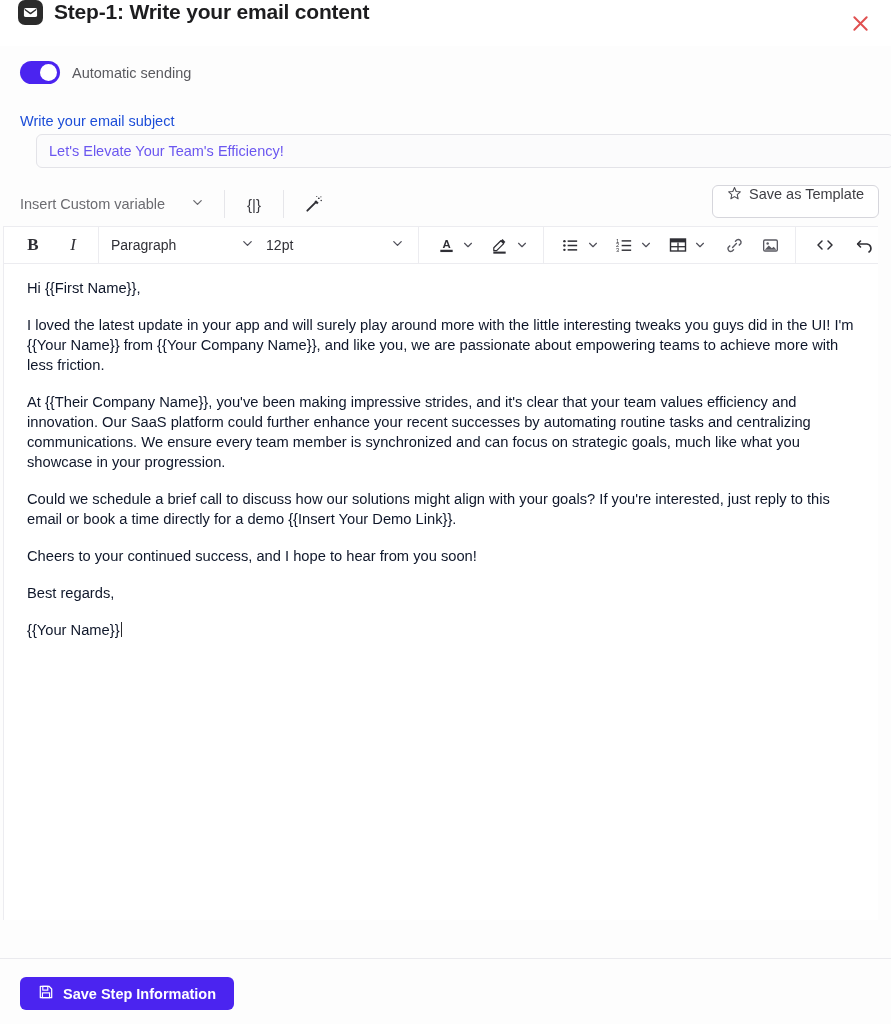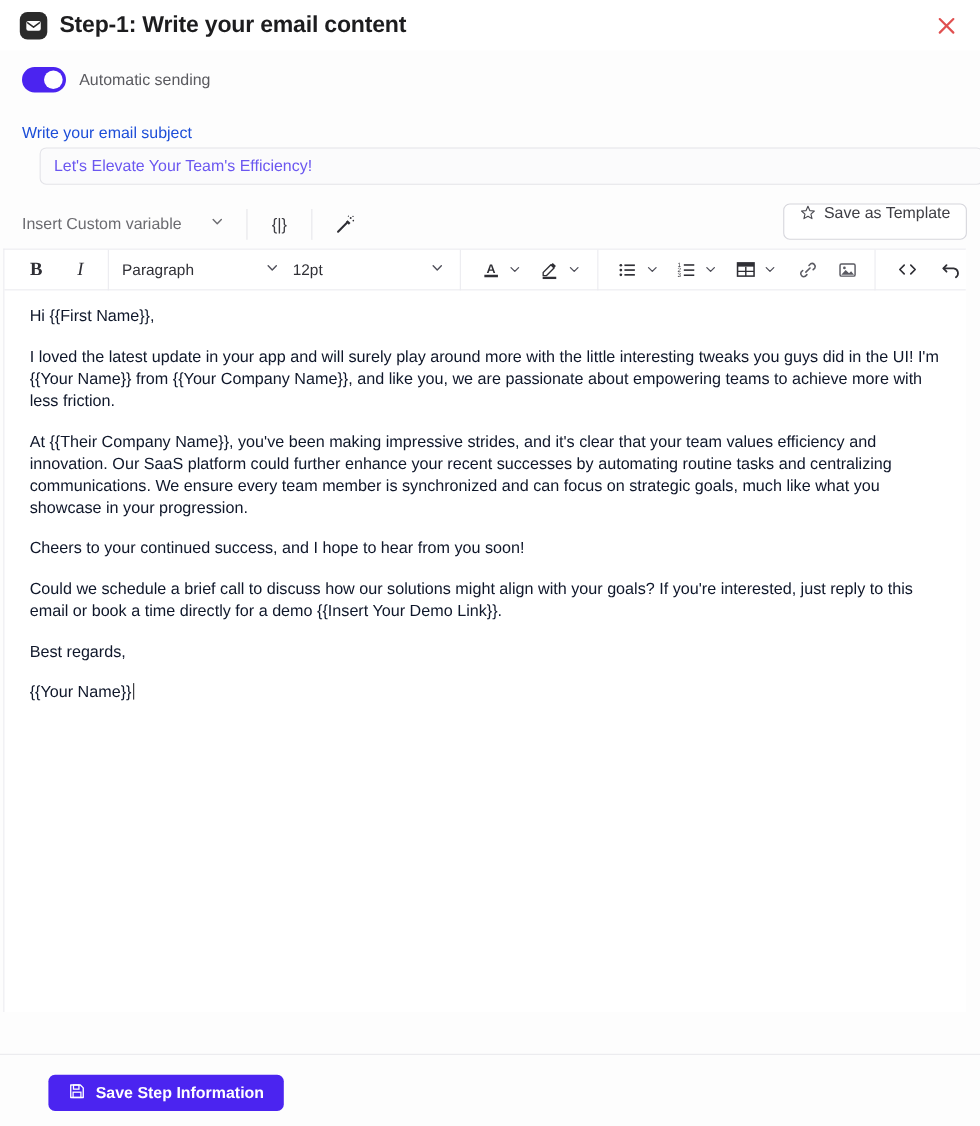--- a/index.html
+++ b/index.html
@@ -14,21 +14,21 @@
     position: relative;
     width: 891px; height: 1024px;
     background: #fdfdfd;
     overflow: hidden;
   }
 
   
   .header {
     position: absolute; left: 0; top: 0;
     width: 891px; height: 46px;
-    display: flex; align-items: center;
+    display: flex; align-items: flex-start;
     padding: 0 14px 0 18px;
     background: #ffffff;
   }
   .mail-badge {
     width: 25px; height: 25px;
     border-radius: 7px;
     background: #2b2b2b;
     display: flex; align-items: center; justify-content: center;
     flex: 0 0 auto;
   }
@@ -211,21 +211,20 @@
     height: 33px;
     display: flex; align-items: center; gap: 9px;
     padding: 0 18px;
     border: none; border-radius: 6px;
     background: #4b24f0;
     color: #ffffff;
     font-family: "Liberation Sans", sans-serif;
     font-size: 14.5px;
     font-weight: bold;
     cursor: pointer;
-    margin-left: 24px;
   }
 </style>
 </head>
 <body>
 
 <div class="page">
 
   <div class="header">
     <span class="mail-badge">
       <svg width="15" height="15" viewBox="0 0 16 16">
@@ -416,22 +415,22 @@
           <path d="M5.5 6 L2.6 9 L5.5 12" stroke="#2f2f35" stroke-width="1.6" fill="none" stroke-linecap="round" stroke-linejoin="round"></path>
           <path d="M2.8 9 L12 9 A4.4 4.4 0 0 1 14 17" stroke="#2f2f35" stroke-width="1.6" fill="none" stroke-linecap="round"></path>
         </svg>
       </div>
     </div>
 
     <div class="editor-body">
       <p>Hi {{First Name}},</p>
       <p>I loved the latest update in your app and will surely play around more with the little interesting tweaks you guys did in the UI! I'm {{Your Name}} from {{Your Company Name}}, and like you, we are passionate about empowering teams to achieve more with less friction.</p>
       <p>At {{Their Company Name}}, you've been making impressive strides, and it's clear that your team values efficiency and innovation. Our SaaS platform could further enhance your recent successes by automating routine tasks and centralizing communications. We ensure every team member is synchronized and can focus on strategic goals, much like what you showcase in your progression.</p>
+      <p>Could we schedule a brief call to discuss how our solutions might align with your goals? If you're interested, just reply to this email or book a time directly for a demo {{Insert Your Demo Link}}.</p>
       <p>Cheers to your continued success, and I hope to hear from you soon!</p>
-      <p>Could we schedule a brief call to discuss how our solutions might align with your goals? If you're interested, just reply to this email or book a time directly for a demo {{Insert Your Demo Link}}.</p>
       <p>Best regards,</p>
       <p><span>{{Your Name}}</span><span class="caret"></span></p>
     </div>
   </div>
 
   <div class="footer-sep"></div>
   <button class="save-step">
     <span>
       <svg width="16" height="16" viewBox="0 0 18 18">
         <path d="M2.6 2.6 H12.4 L15.4 5.6 V15.4 H2.6 Z" fill="none" stroke="#ffffff" stroke-width="1.4" stroke-linejoin="round"></path>

